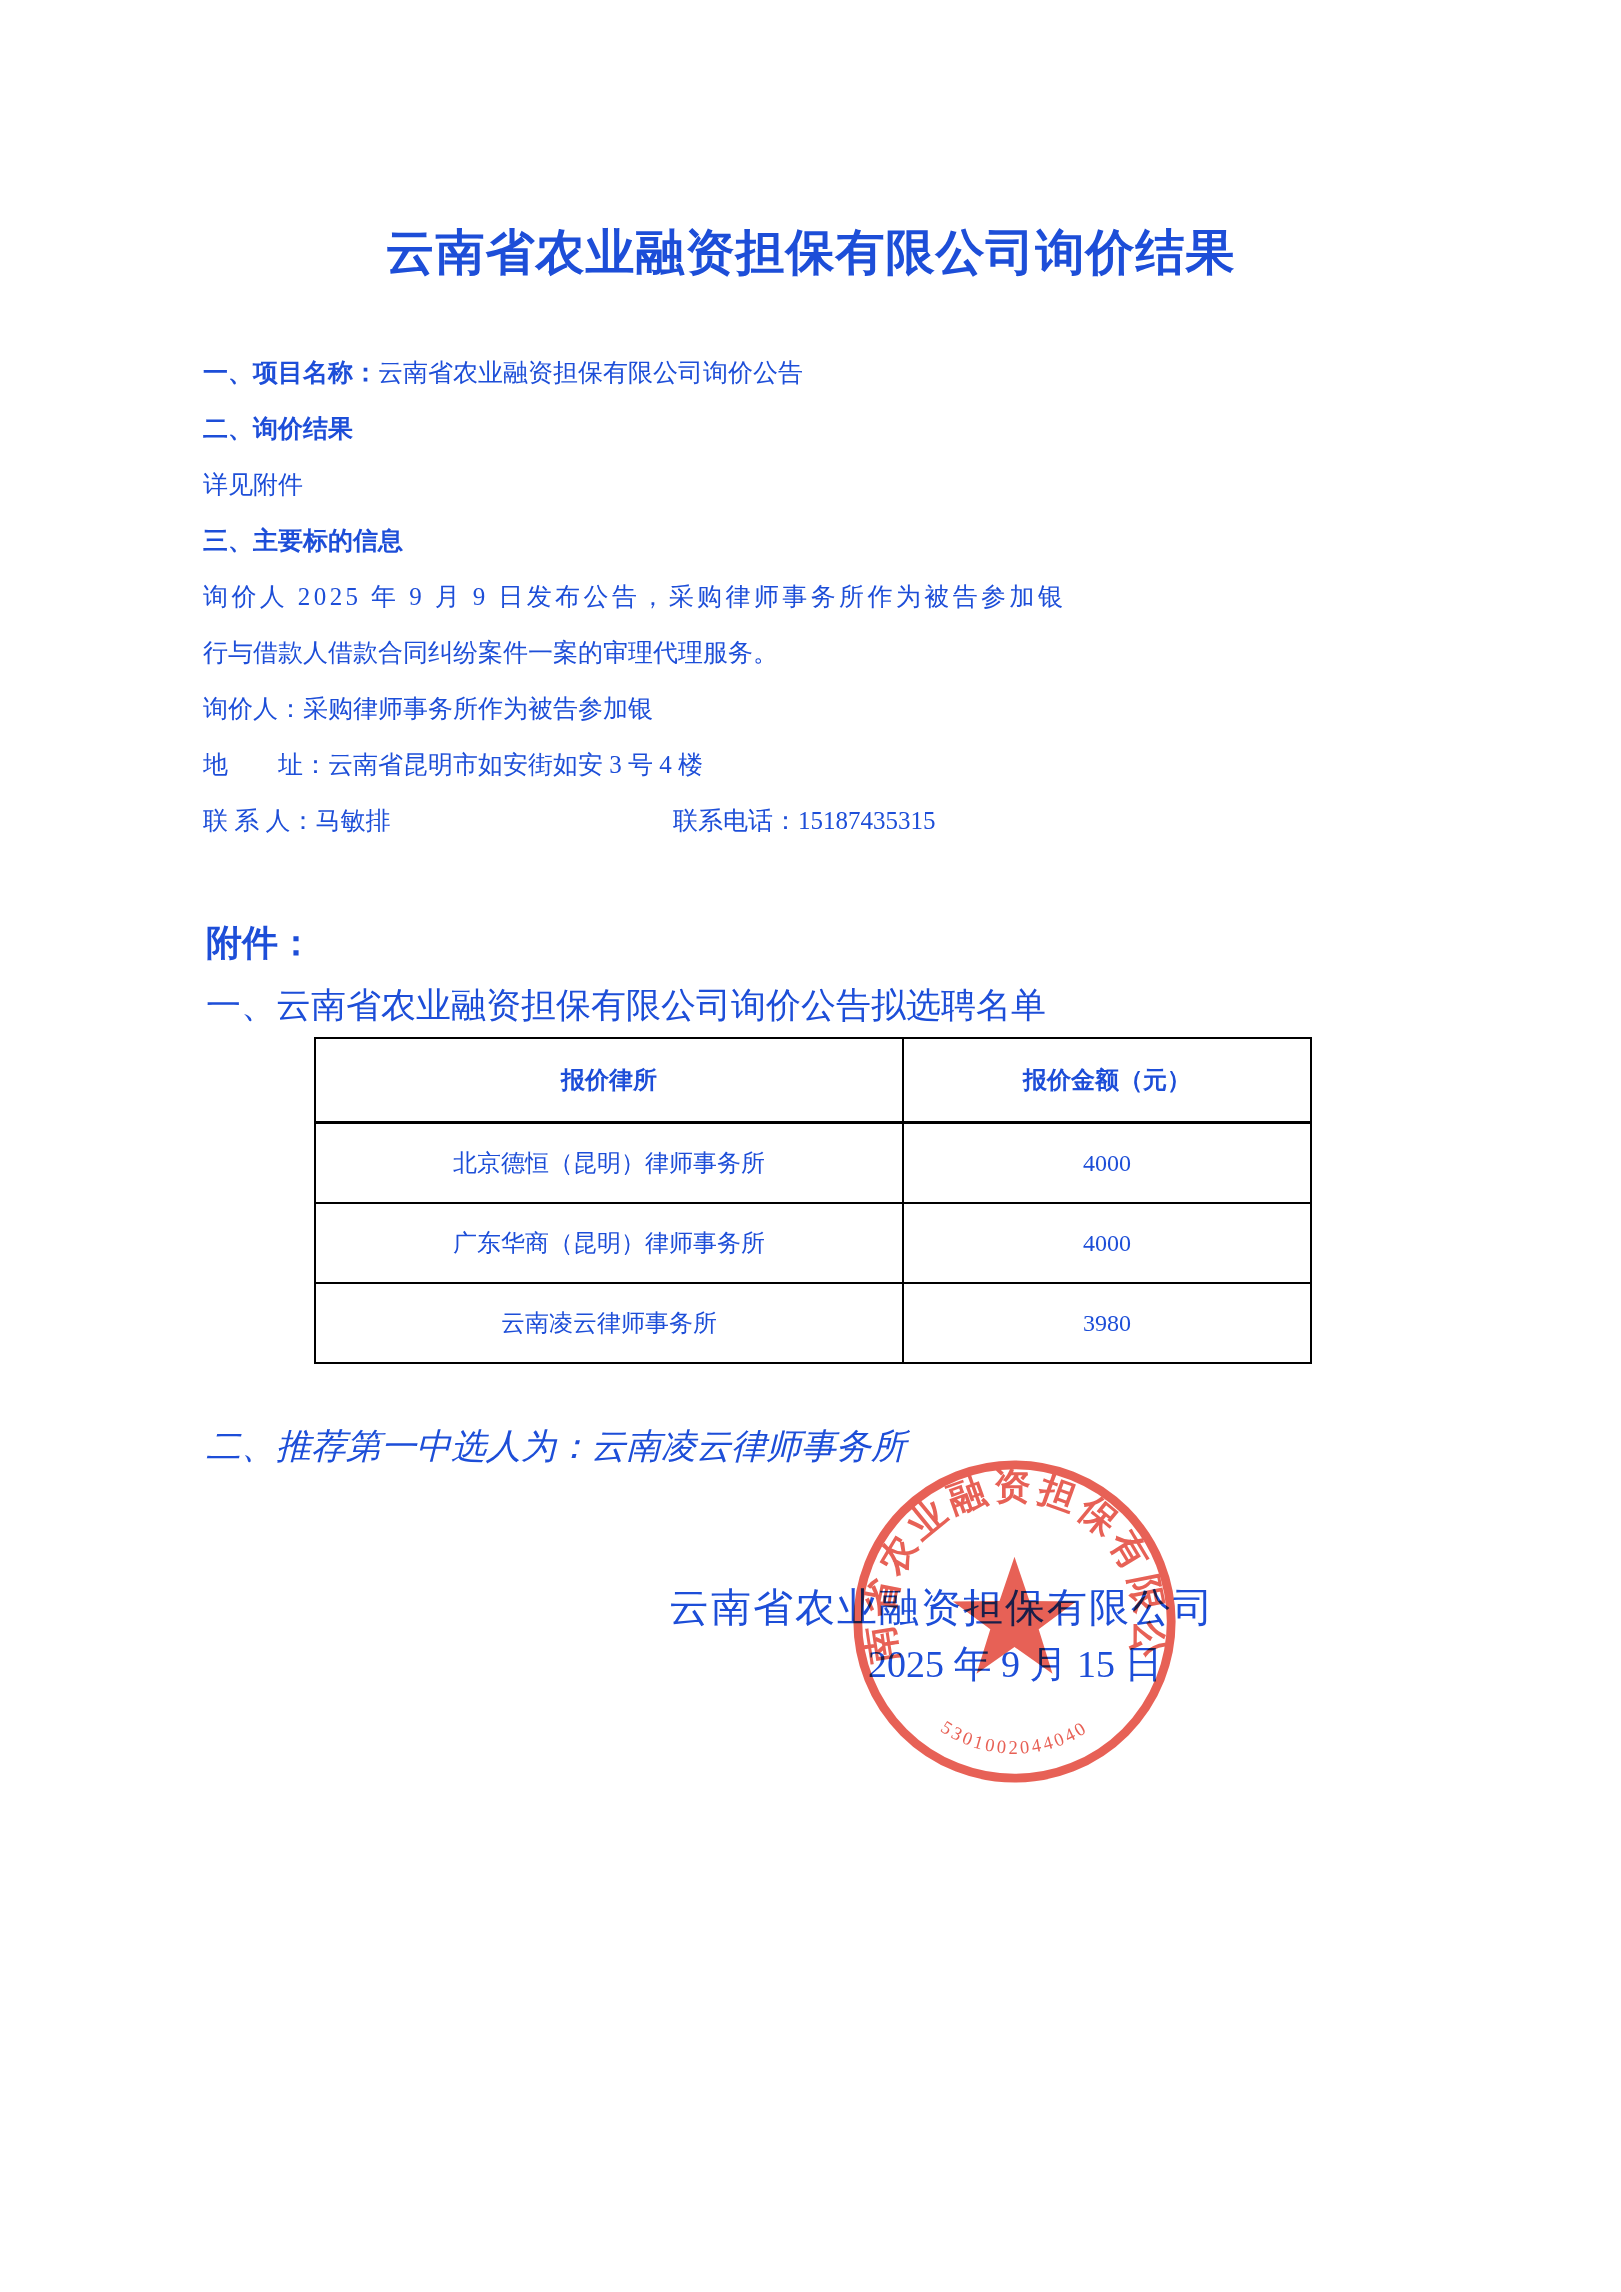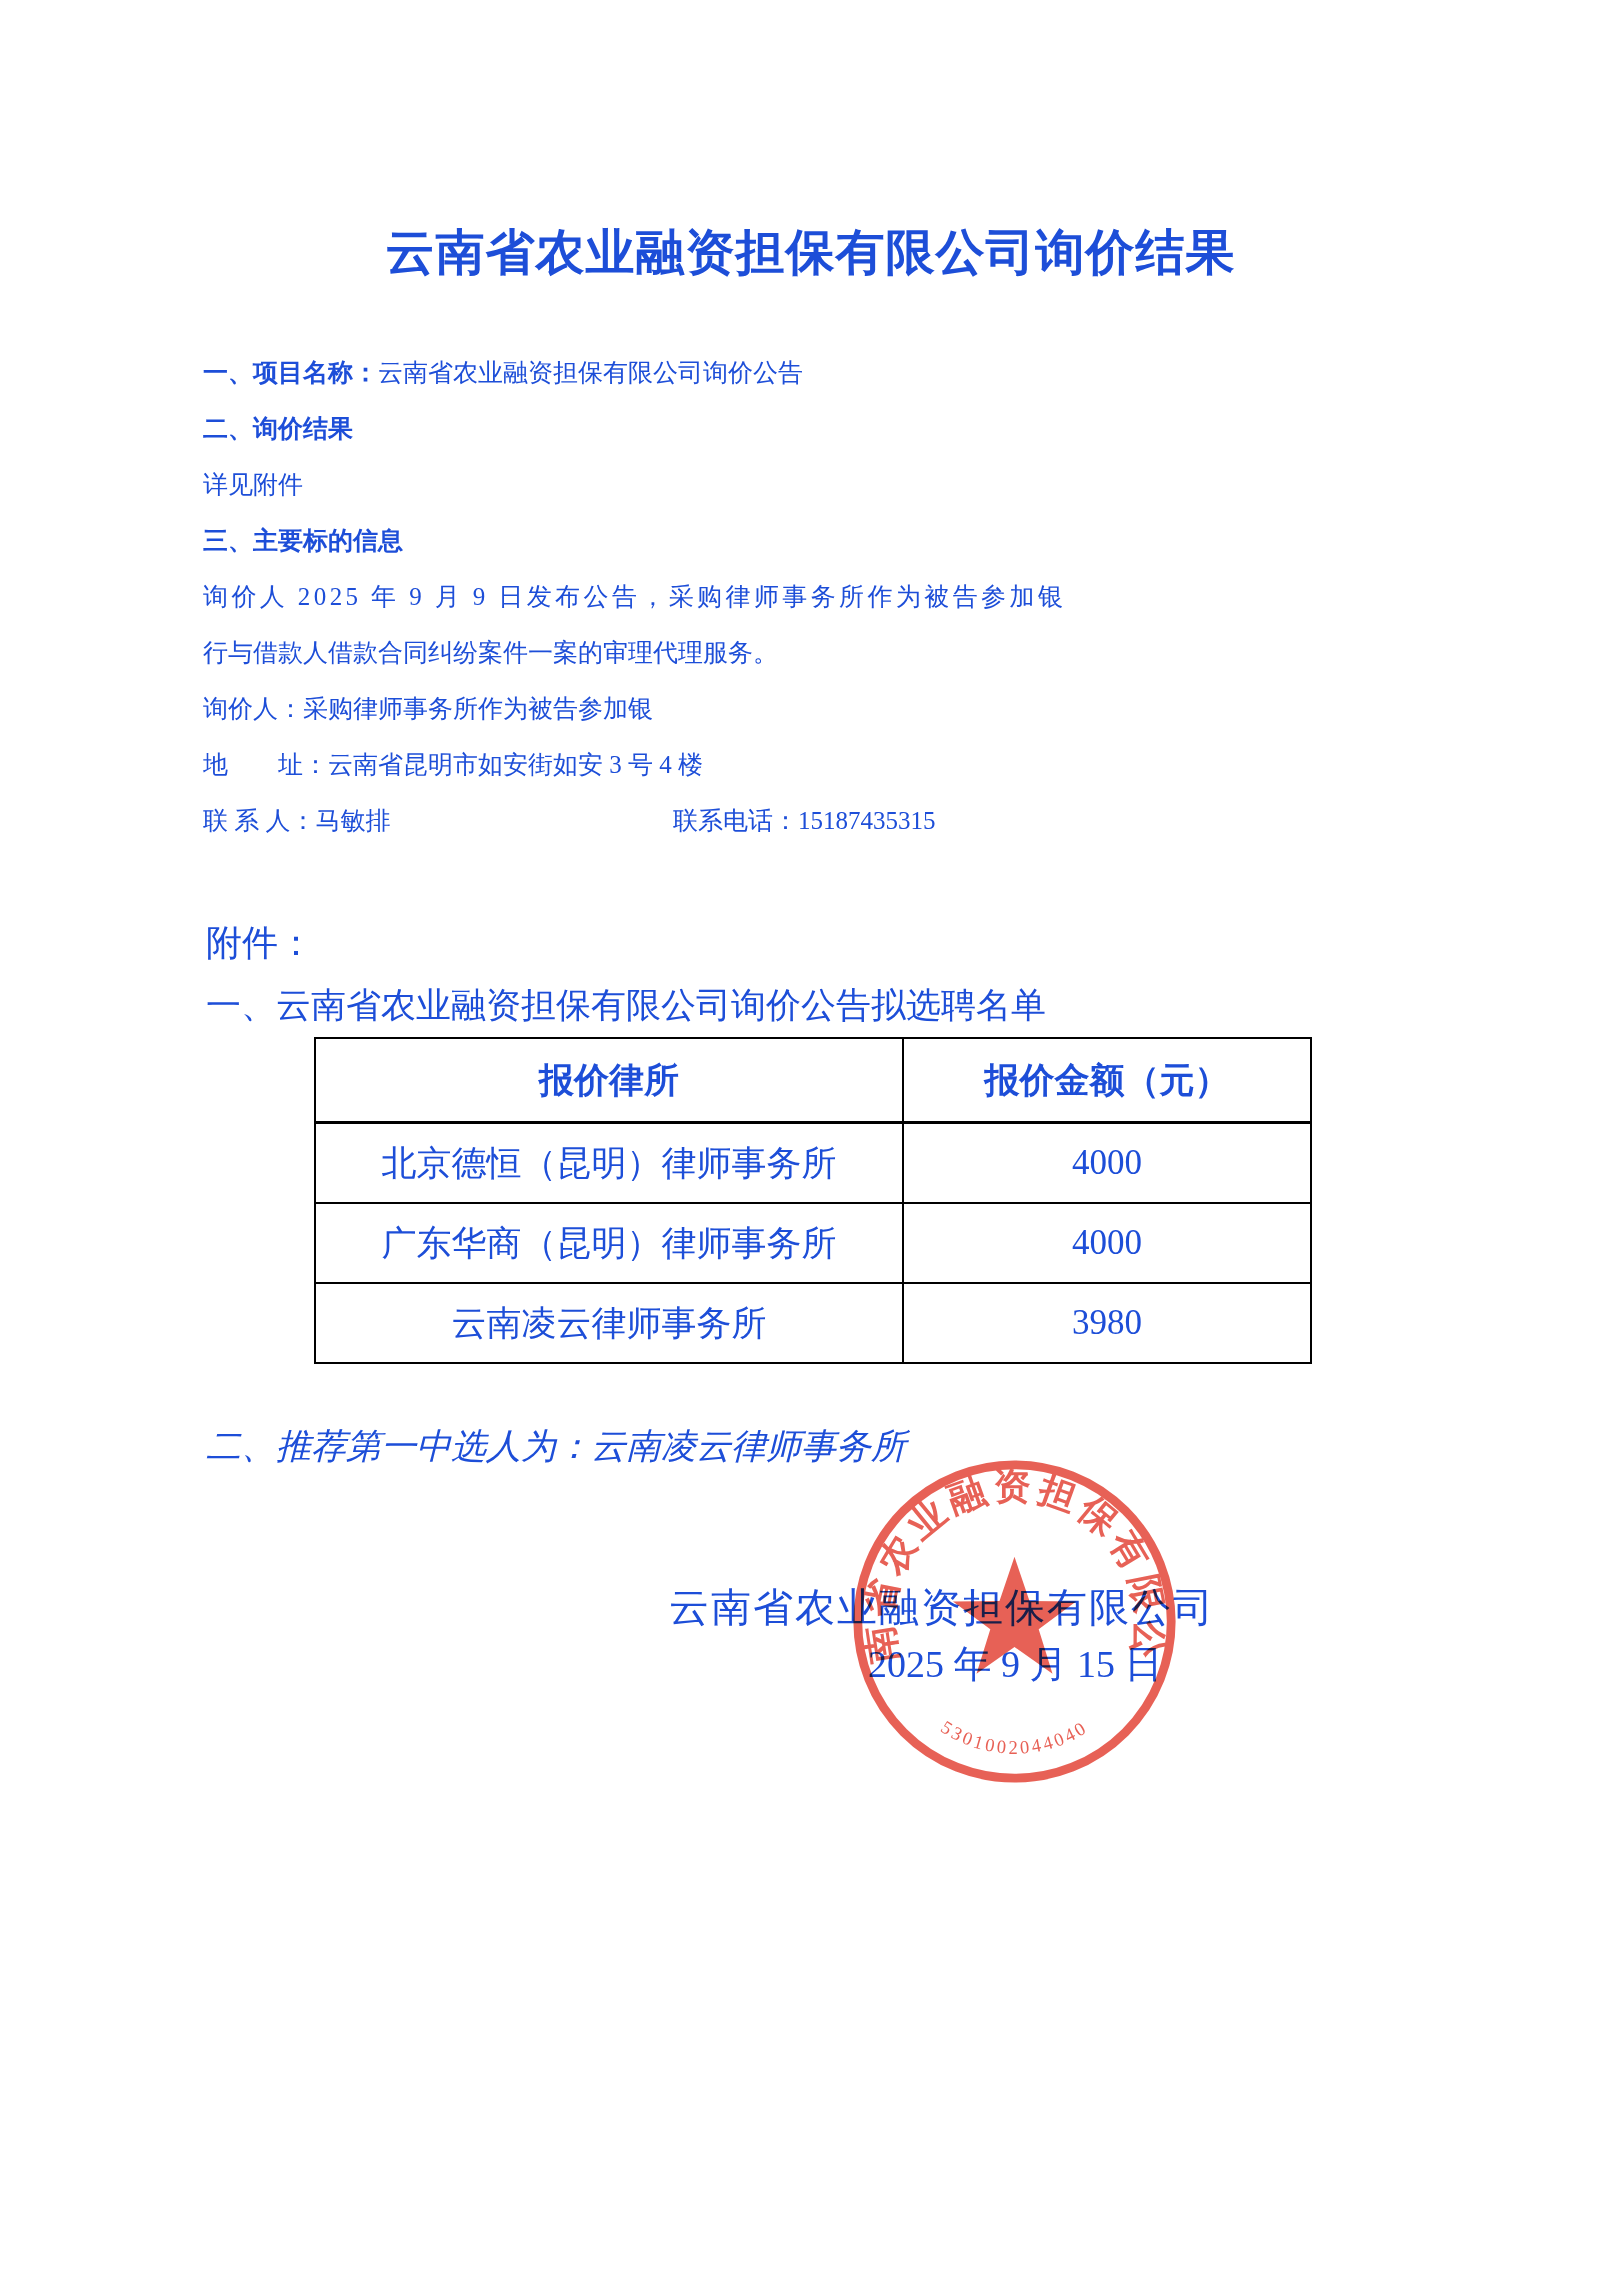--- a/index.html
+++ b/index.html
@@ -29,32 +29,32 @@
     width: 1218px;
     font-size: 25px;
     line-height: 56px;
   }
   .content .line { position: relative; height: 56px; white-space: nowrap; }
   .bold { font-weight: bold; }
   .justified { letter-spacing: 3.4px; }
   .phone-abs { position: absolute; left: 470px; top: 0; }
   .attach-heading {
     position: absolute; left: 206px; top: 919px;
-    font-size: 36px; font-weight: normal;
+    font-size: 36px; font-weight: bold;
   }
   .attach-title {
     position: absolute; left: 206px; top: 982px;
     font-size: 35px;
   }
   table.quote-table {
     position: absolute; left: 314px; top: 1037px;
     width: 996px;
     border-collapse: collapse;
     table-layout: fixed;
-    font-size: 35px;
+    font-size: 24px;
   }
   table.quote-table th, table.quote-table td {
     border: 2px solid #000;
     text-align: center;
     vertical-align: middle;
     padding: 0;
     overflow: hidden;
   }
   table.quote-table th {
     height: 82px;

